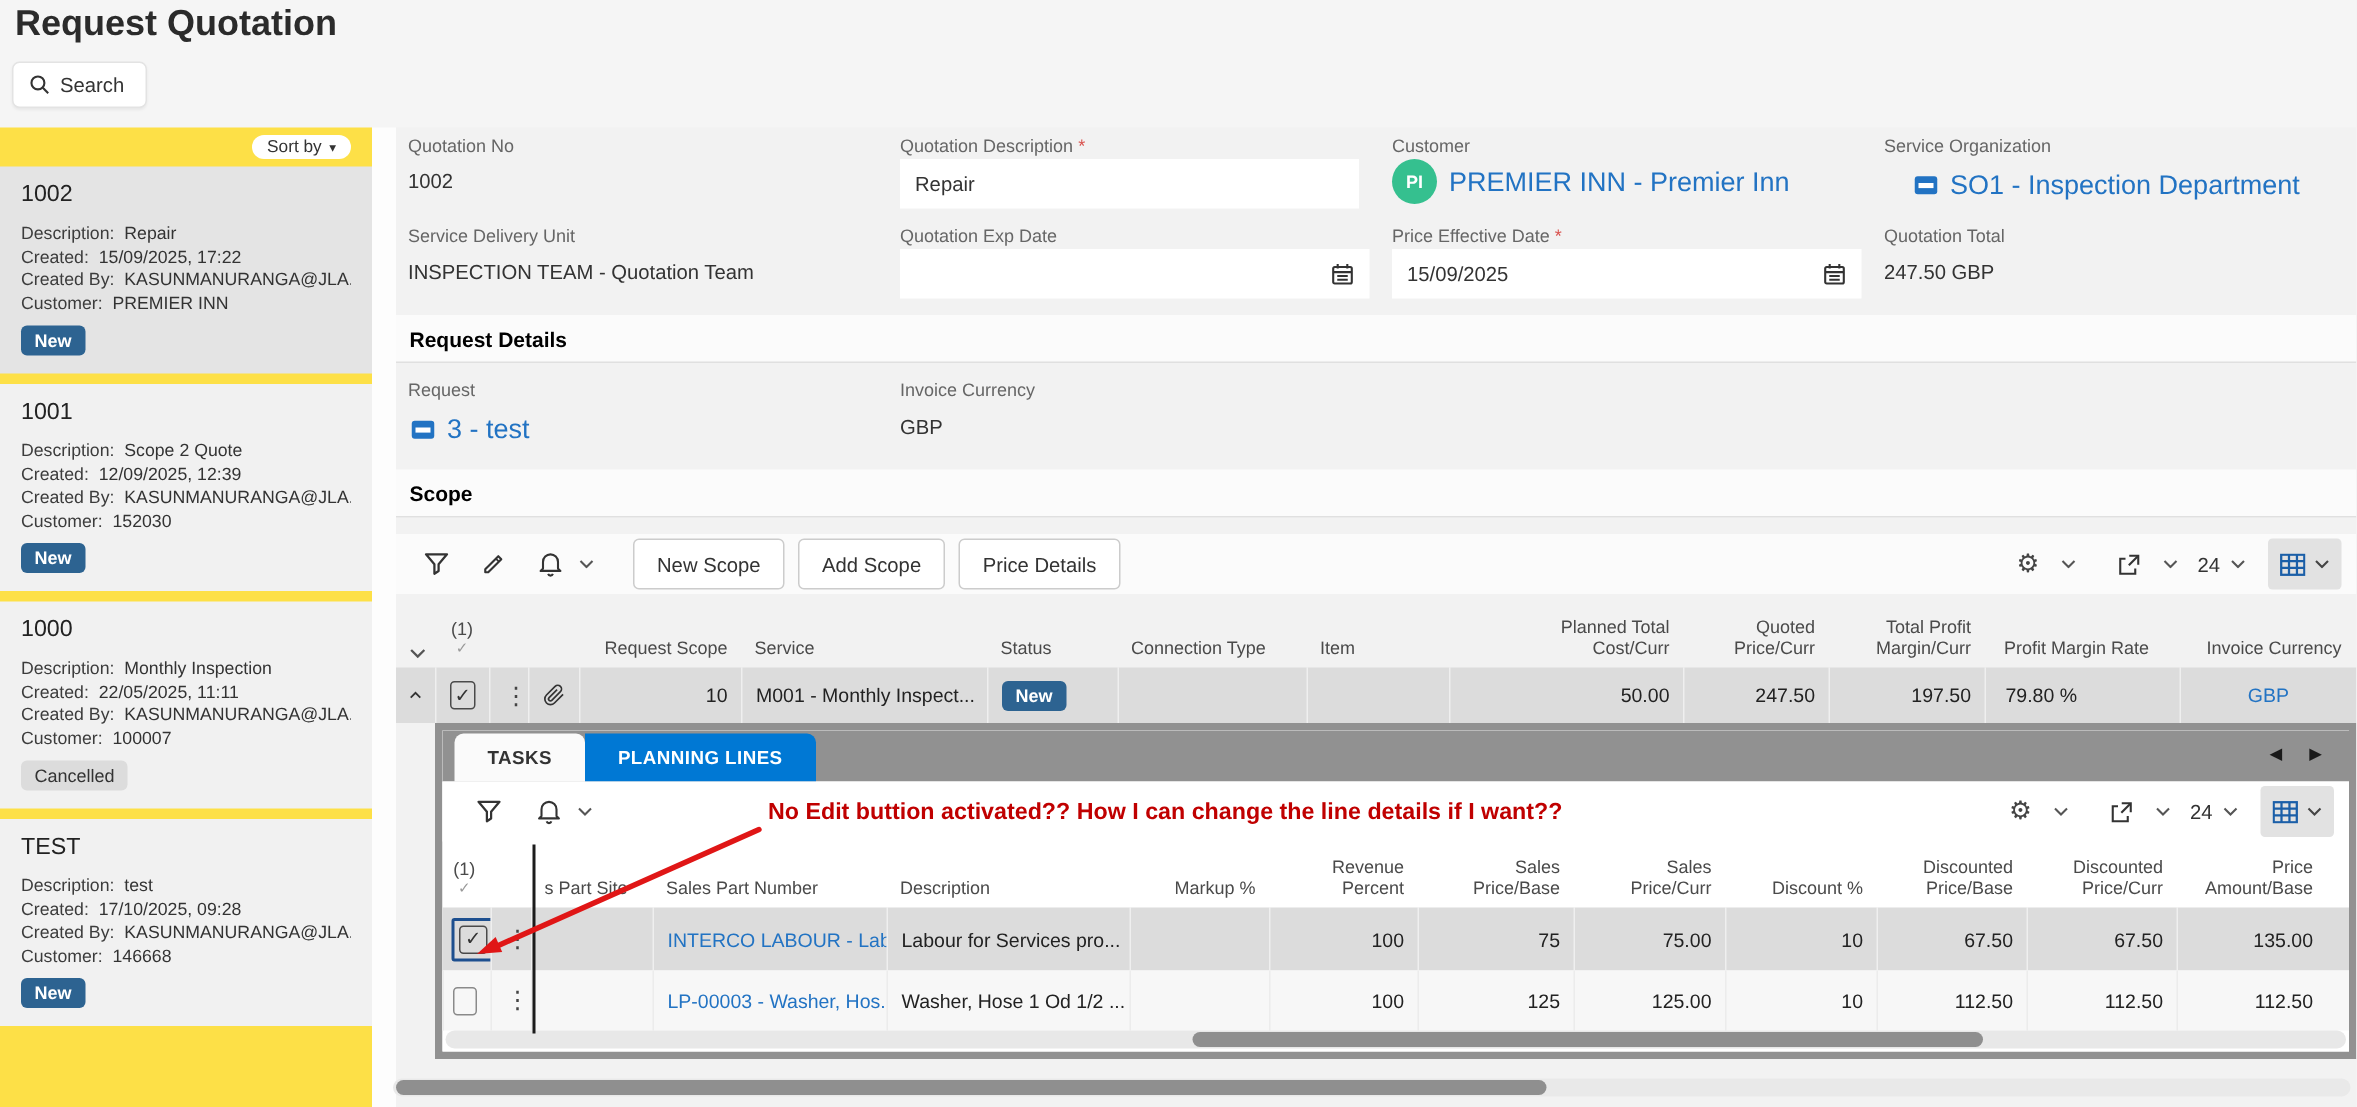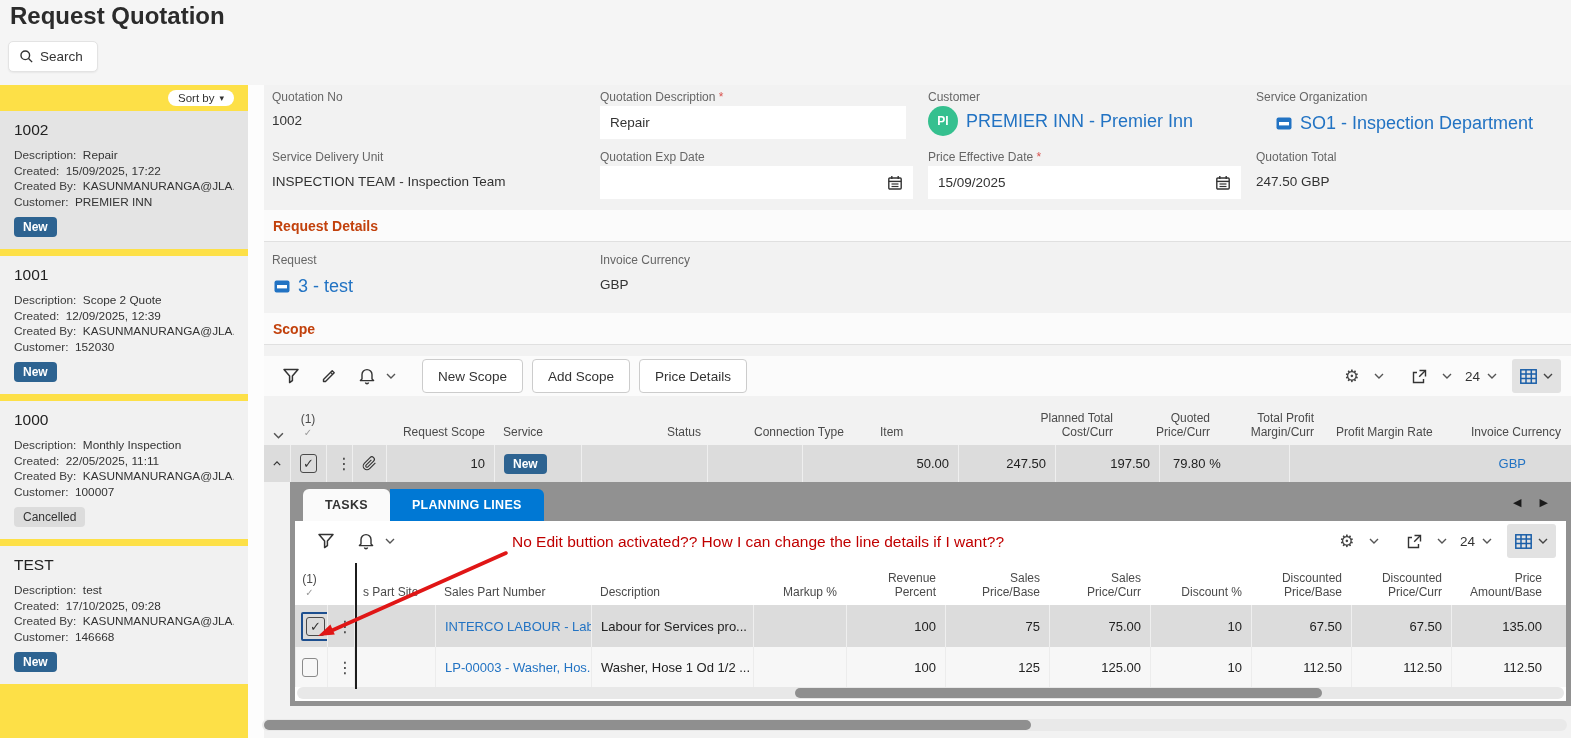--- a/index.html
+++ b/index.html
@@ -36,21 +36,21 @@
   .req { color:#d9534f; }
   .inputbox { position:absolute; background:#fff; height:33px; display:flex; align-items:center;
     padding:0 10px; font-size:13.5px; color:#333; }
   .inputbox .cal { margin-left:auto; }
   .link { color:#2273c3; text-decoration:none; cursor:pointer; font-size:18px; }
   .avatar { width:30px; height:30px; border-radius:50%; background:#35c08f; color:#fff; font-size:12px;
     font-weight:bold; display:flex; align-items:center; justify-content:center; }
   .hflex { display:flex; align-items:center; gap:8px; }
   .section-head { position:absolute; left:0; width:100%; height:32px; background:#fbfbfb;
     border-bottom:1px solid #e0e0e0; display:flex; align-items:center; padding-left:9px;
-    font-size:14px; font-weight:bold; color:#c2410c; }
+    font-size:14px; font-weight:bold; color:#000000; }
 
   
   .toolbar { position:absolute; left:0; width:100%; height:40px; display:flex; align-items:center; background:#fbfbfb; }
   .ticon { display:flex; align-items:center; justify-content:center; width:30px; height:30px; cursor:pointer; }
   .tbtn { height:34px; padding:0 15px; background:#fff; border:1px solid #ccc; border-radius:4px;
     font-size:13.5px; color:#333; display:flex; align-items:center; margin-right:9px; cursor:pointer; }
   .tb-right { margin-left:auto; display:flex; align-items:center; gap:4px; padding-right:10px; }
   .gear-glyph { font-size:17px; color:#444; }
   .pagesize { font-size:13.5px; color:#333; margin-left:6px; }
   .grid-pill { display:flex; align-items:center; gap:6px; background:#e2e2e2; border-radius:3px;
@@ -108,21 +108,21 @@
   .col-divider { position:absolute; left:60px; top:76px; width:2px; height:126px; background:#1c1c1c; z-index:4; }
 
   
   .hscroll-inner { height:12px; margin:0 2px; background:#e8e8e8; border-radius:6px; position:relative; }
   .hscroll-inner .thumb { position:absolute; top:1px; height:10px; background:#8f8f8f; border-radius:5px; }
   .page-hscroll { position:absolute; left:262px; top:719px; width:1305px; height:12px; background:#e9e9e9;
     border-radius:6px; }
   .page-hscroll .thumb { position:absolute; left:2px; top:1px; width:767px; height:10px; background:#8f8f8f; border-radius:5px; }
 
   
-  .annotation { position:absolute; left:512px; top:533px; font-size:15.5px; color:#c00000; font-weight:400;
+  .annotation { position:absolute; left:512px; top:533px; font-size:15.5px; color:#c00000; font-weight:700;
     white-space:nowrap; z-index:9; }
   #arrow-overlay { position:absolute; left:0; top:0; width:1571px; height:738px; pointer-events:none; z-index:10; }
 
   .record-icon { display:inline-flex; }
   svg { display:block; }
 </style>
 </head>
 <body>
 
 <div id="page">
@@ -205,21 +205,21 @@
       <span class="record-icon">
           <svg width="16" height="13" viewBox="0 0 16 13">
             <rect x="0.5" y="0.5" width="15" height="12" rx="2" fill="#2273c3"></rect>
             <rect x="3" y="5" width="10" height="3.4" fill="#fff"></rect>
           </svg>
         </span>
       <span class="link">SO1 - Inspection Department</span>
     </div>
 
     <div class="f-label" style="left:8px; top:65px;">Service Delivery Unit</div>
-    <div class="f-value" style="left:8px; top:89px;">INSPECTION TEAM - Inspection Team</div>
+    <div class="f-value" style="left:8px; top:89px;">INSPECTION TEAM - Quotation Team</div>
 
     <div class="f-label" style="left:336px; top:65px;">Quotation Exp Date</div>
     <div class="inputbox" style="left:336px; top:81px; width:313px;">
       <span></span>
       <span class="cal">
           <svg width="16" height="16" viewBox="0 0 16 16">
             <rect x="1.8" y="3" width="12.4" height="11" rx="1" fill="none" stroke="#333" stroke-width="1.4"></rect>
             <line x1="1.8" y1="6.4" x2="14.2" y2="6.4" stroke="#333" stroke-width="1.4"></line>
             <line x1="4.8" y1="1" x2="4.8" y2="4" stroke="#333" stroke-width="1.4"></line>
             <line x1="11.2" y1="1" x2="11.2" y2="4" stroke="#333" stroke-width="1.4"></line>
@@ -372,20 +372,21 @@
         </div>
       <div class="cell sc-kebab">
           <span class="kebab">⋮</span>
         </div>
       <div class="cell sc-clip">
           <svg width="17" height="17" viewBox="0 0 24 24">
             <path d="M21.4 11.05l-9.19 9.19a6 6 0 0 1-8.49-8.49l9.19-9.19a4 4 0 0 1 5.66 5.66l-9.2 9.19a2 2 0 0 1-2.83-2.83l8.49-8.48" fill="none" stroke="#333" stroke-width="1.8"></path>
           </svg>
         </div>
       <div class="cell sc-reqscope num">10</div>
+      <div class="cell sc-service">M001 - Monthly Inspect...</div>
       <div class="cell sc-status">
           <span class="badge" style="margin-top:0;">New</span>
         </div>
       <div class="cell sc-conn"></div>
       <div class="cell sc-item"></div>
       <div class="cell sc-planned num">50.00</div>
       <div class="cell sc-quoted num">247.50</div>
       <div class="cell sc-profit num">197.50</div>
       <div class="cell sc-rate">79.80 %</div>
       <div class="cell sc-invcur" style="justify-content:flex-end;">

